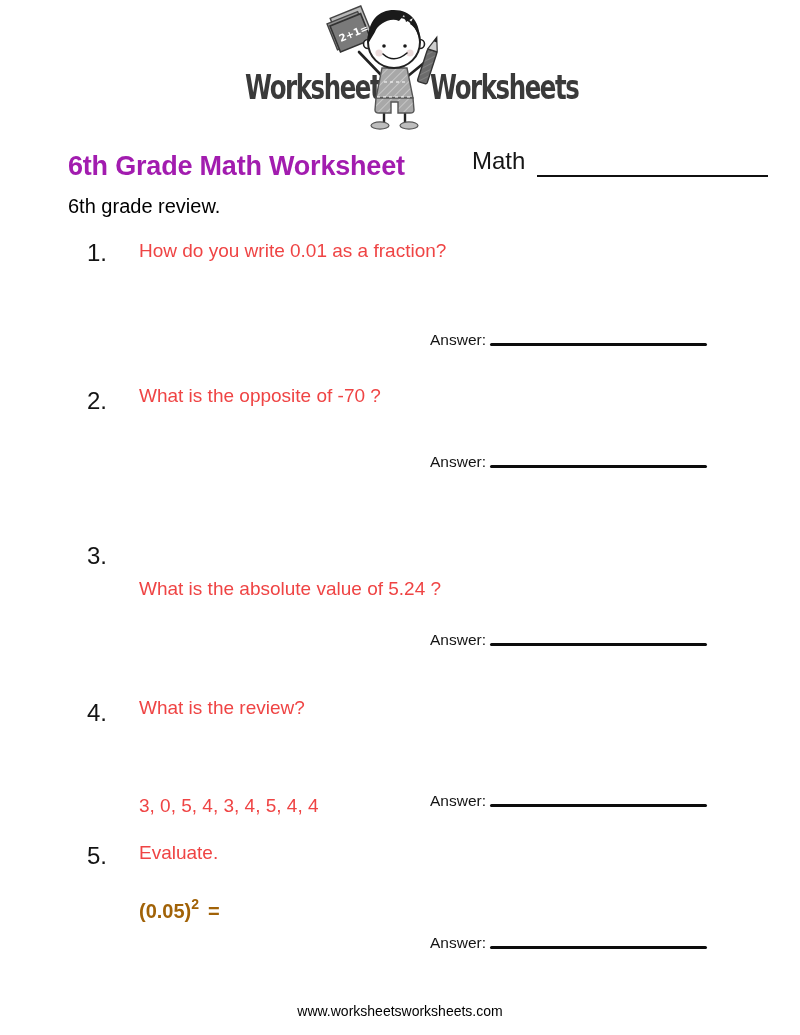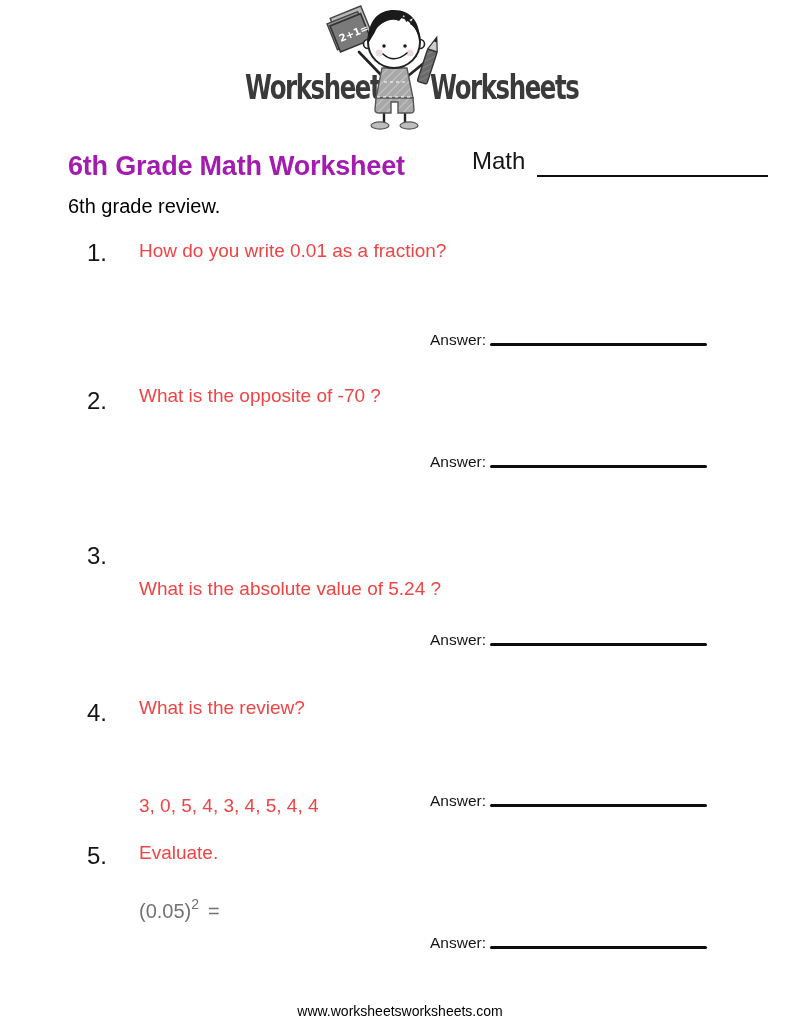--- a/index.html
+++ b/index.html
@@ -33,21 +33,21 @@
 
   
   .q-num {
     position:absolute; left:70px; width:37px; text-align:right;
     font-size:24px; line-height:1; color:#141414;
   }
   .q-text, .q-data {
     position:absolute; left:139px;
     font-size:19px; line-height:1.2; color:#ef4444; white-space:nowrap;
   }
-  .q-expr { position:absolute; left:139px; font-size:20px; color:#737373; }
+  .q-expr { position:absolute; left:139px; font-size:20px; color:#a16207;font-weight:bold; }
   .q-expr sup { font-size:14px; position:relative; top:-1px; }
   .q-expr .eq { margin-left:9px; }
 
   .answer-row { position:absolute; left:430px; height:22px; }
   .answer-label { font-size:15.5px; color:#141414; }
   .answer-line {
     position:absolute; left:60px; top:12px; width:217px; height:3px;
     background:#0c0c0c; border-radius:2px;
   }
 

